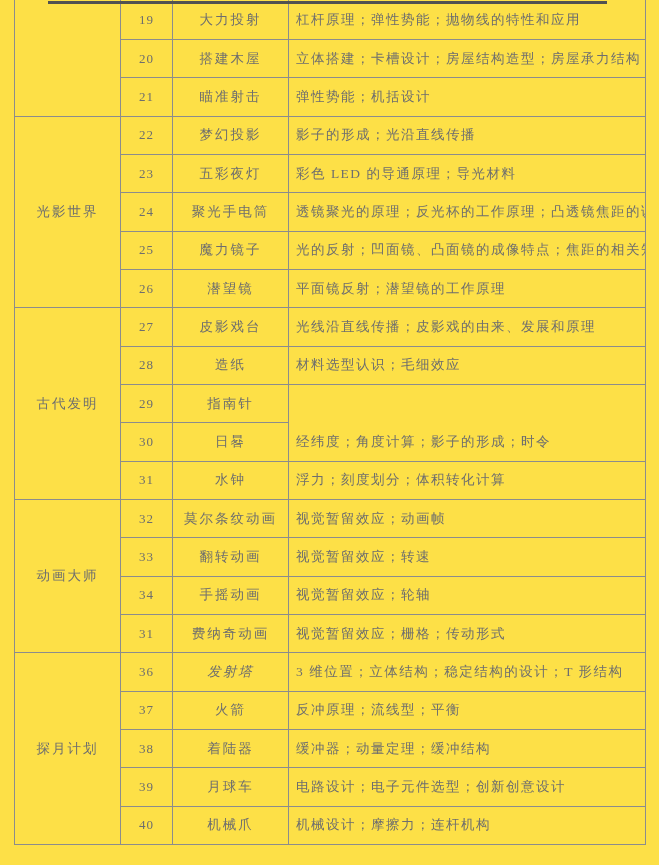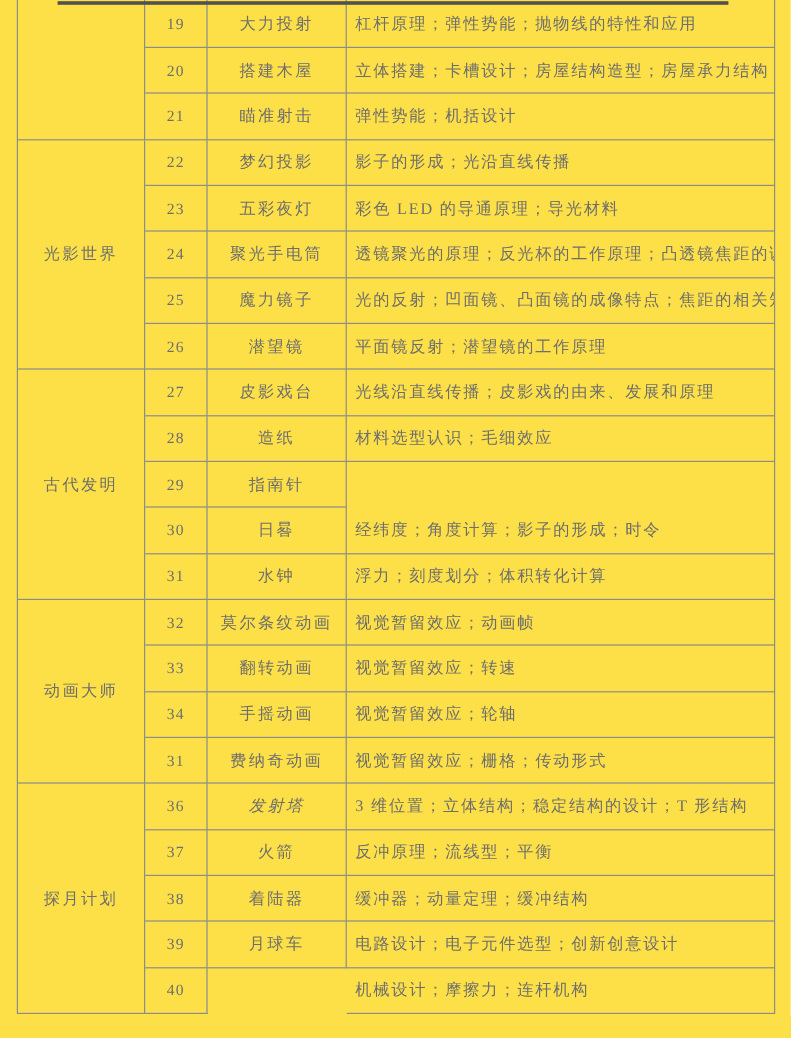--- a/index.html
+++ b/index.html
@@ -138,15 +138,16 @@
       <div class="cell num" style="grid-area: 19 / 2;">37</div>
       <div class="cell proj" style="grid-area: 19 / 3;">火箭</div>
       <div class="cell know" style="grid-area: 19 / 4;">反冲原理；流线型；平衡</div>
       <div class="cell num" style="grid-area: 20 / 2;">38</div>
       <div class="cell proj" style="grid-area: 20 / 3;">着陆器</div>
       <div class="cell know" style="grid-area: 20 / 4;">缓冲器；动量定理；缓冲结构</div>
       <div class="cell num" style="grid-area: 21 / 2;">39</div>
       <div class="cell proj" style="grid-area: 21 / 3;">月球车</div>
       <div class="cell know" style="grid-area: 21 / 4;">电路设计；电子元件选型；创新创意设计</div>
       <div class="cell num" style="grid-area: 22 / 2;">40</div>
+      <div class="cell proj" style="grid-area: 22 / 3;">机械爪</div>
       <div class="cell know" style="grid-area: 22 / 4;">机械设计；摩擦力；连杆机构</div>
     </div>
 </div>
 
 </body></html>

